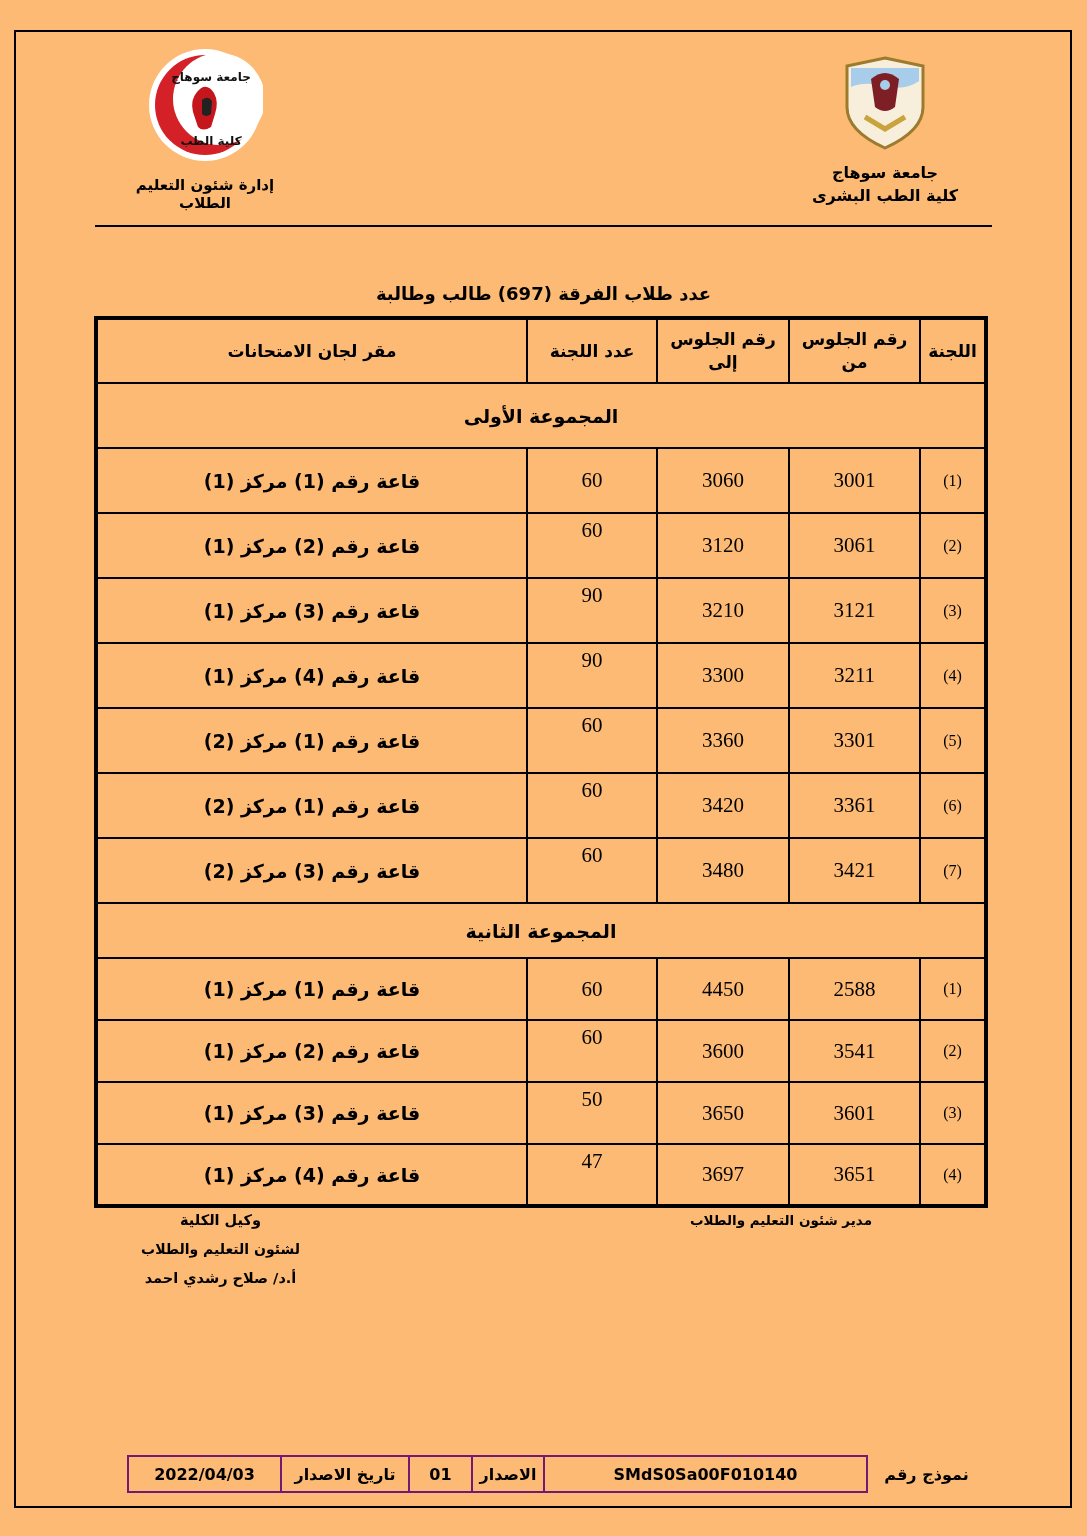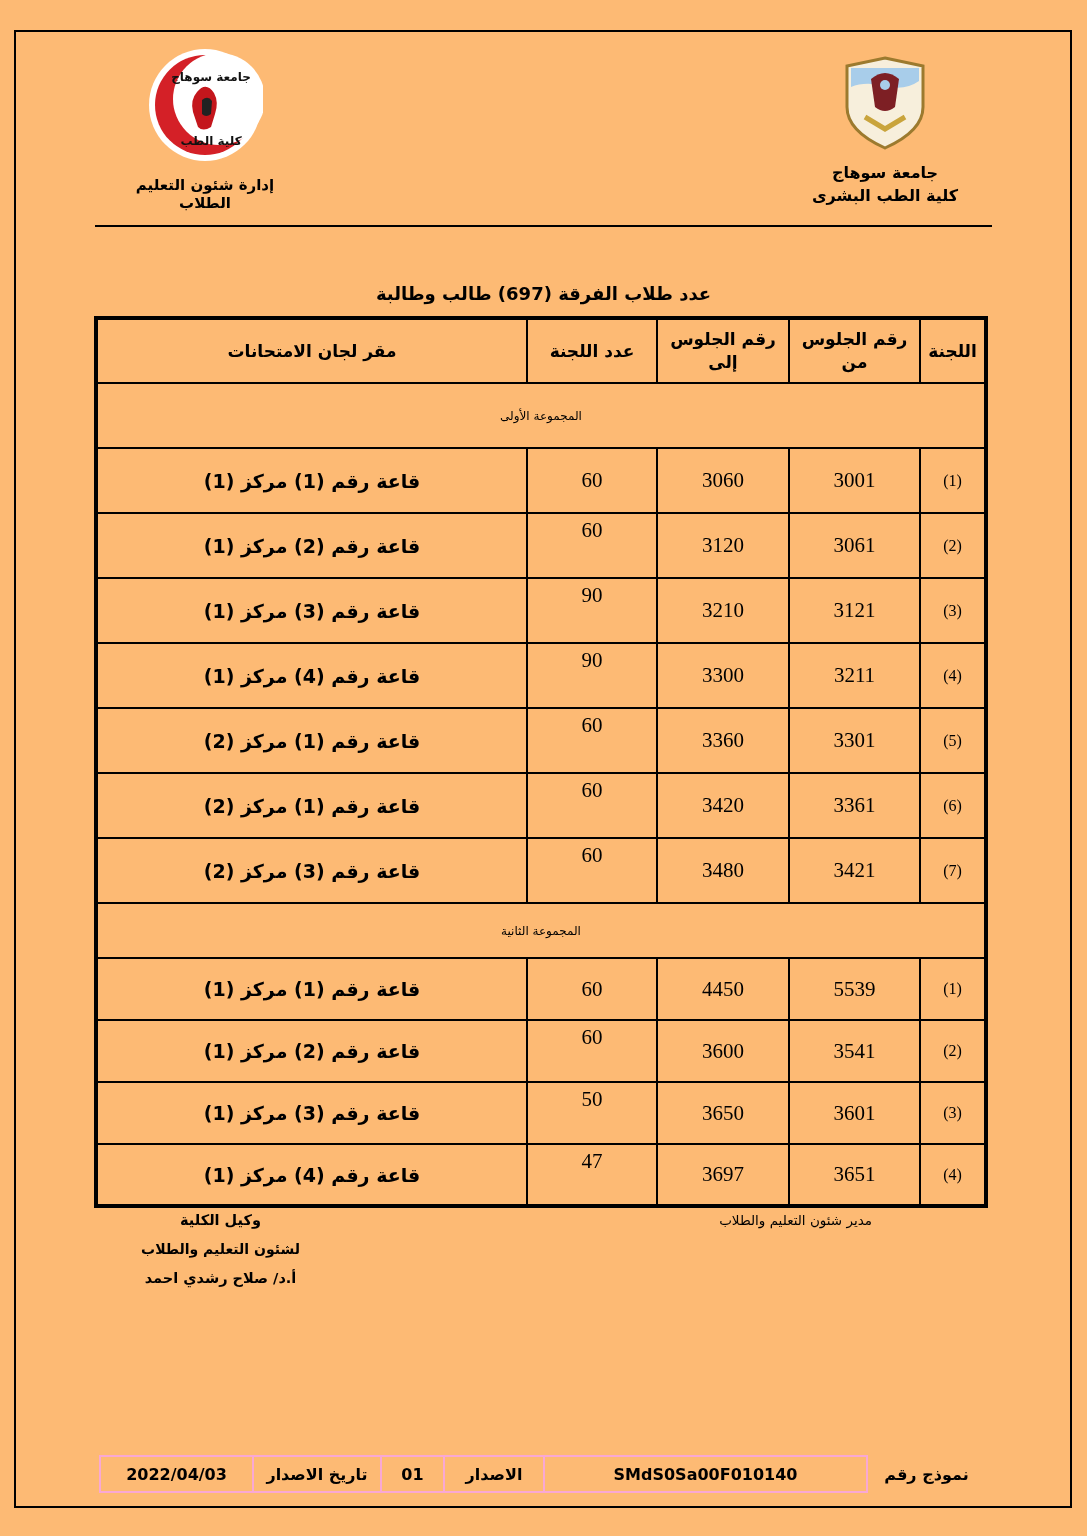--- a/index.html
+++ b/index.html
@@ -20,45 +20,45 @@
   .title1 { position:absolute; top:243px; left:0; right:0; text-align:center; font-size:21px; font-weight:bold; }
   .title2 { position:absolute; top:283px; left:0; right:0; text-align:center; font-size:18px; font-weight:bold; }
 
   
   .main-table { position:absolute; top:316px; right:99px; width:890px; border-collapse:collapse;
                 border:4px solid #000; table-layout:fixed; }
   .main-table td { border:2px solid #000; text-align:center; vertical-align:middle; overflow:hidden; }
   .head-row { height:65px; }
   .hcell { font-weight:bold; font-size:17px; line-height:1.35; }
   .pre { white-space:pre-line; }
-  .group-row td { font-weight:normal; font-size:12px; }
+  .group-row td { font-weight:bold; font-size:19px; }
   .group-row.g1 { height:65px; }
   .group-row.g2 { height:55px; }
   .row-g1 { height:65px; }
   .row-g2 { height:62px; }
   .c-cell { font-family:"Liberation Serif","DejaVu Serif",serif; font-size:16px; }
   .num    { font-family:"Liberation Serif","DejaVu Serif",serif; font-size:21px; }
   .count-top { vertical-align:top !important; padding-top:4px; }
   .venue { font-weight:bold; font-size:19px; }
 
   
-  .sig-right { position:absolute; top:1212px; right:215px; font-weight:normal; font-size:13.5px; }
+  .sig-right { position:absolute; top:1212px; right:215px; font-weight:bold; font-size:13.5px; }
   .sig-left  { position:absolute; top:1212px; left:118px; width:205px; text-align:center; font-weight:bold; }
   .sig-left .l1 { font-size:14.5px;text-align:center; }
   .sig-left .l2 { font-size:14px; margin-top:13px; }
   .sig-left .l3 { font-size:14.5px; margin-top:13px; }
 
   
   .footer-table { position:absolute; top:1455px; right:102px; border-collapse:collapse; table-layout:fixed; }
-  .footer-table td { border:2px solid #f9a8d4; height:36px; text-align:center; vertical-align:middle;
+  .footer-table td { border:2px solid #701a75; height:36px; text-align:center; vertical-align:middle;
                      font-weight:bold; font-size:16px; }
   .footer-table td.nb { border:none; }
   .w-label  { width:118px; }
   .w-value  { width:323px; }
-  .w-ver    { width:100px; }
+  .w-ver    { width:72px; }
   .w-vernum { width:63px; }
   .w-datel  { width:128px; }
   .w-datev  { width:153px; }
 </style>
 </head>
 <body>
 
 <div class="page">
   <div class="frame"></div>
 
@@ -163,21 +163,21 @@
         <td class="num count-top">60</td>
         <td class="venue">قاعة رقم (3) مركز (2)</td>
       </tr>
 
       <tr class="group-row g2">
         <td colspan="5">المجموعة الثانية</td>
       </tr>
 
       <tr class="row-g2">
         <td class="c-cell">(1)</td>
-        <td class="num">5539</td>
+        <td class="num">2588</td>
         <td class="num">4450</td>
         <td class="num">60</td>
         <td class="venue">قاعة رقم (1) مركز (1)</td>
       </tr>
       <tr class="row-g2">
         <td class="c-cell">(2)</td>
         <td class="num">3541</td>
         <td class="num">3600</td>
         <td class="num count-top">60</td>
         <td class="venue">قاعة رقم (2) مركز (1)</td>

